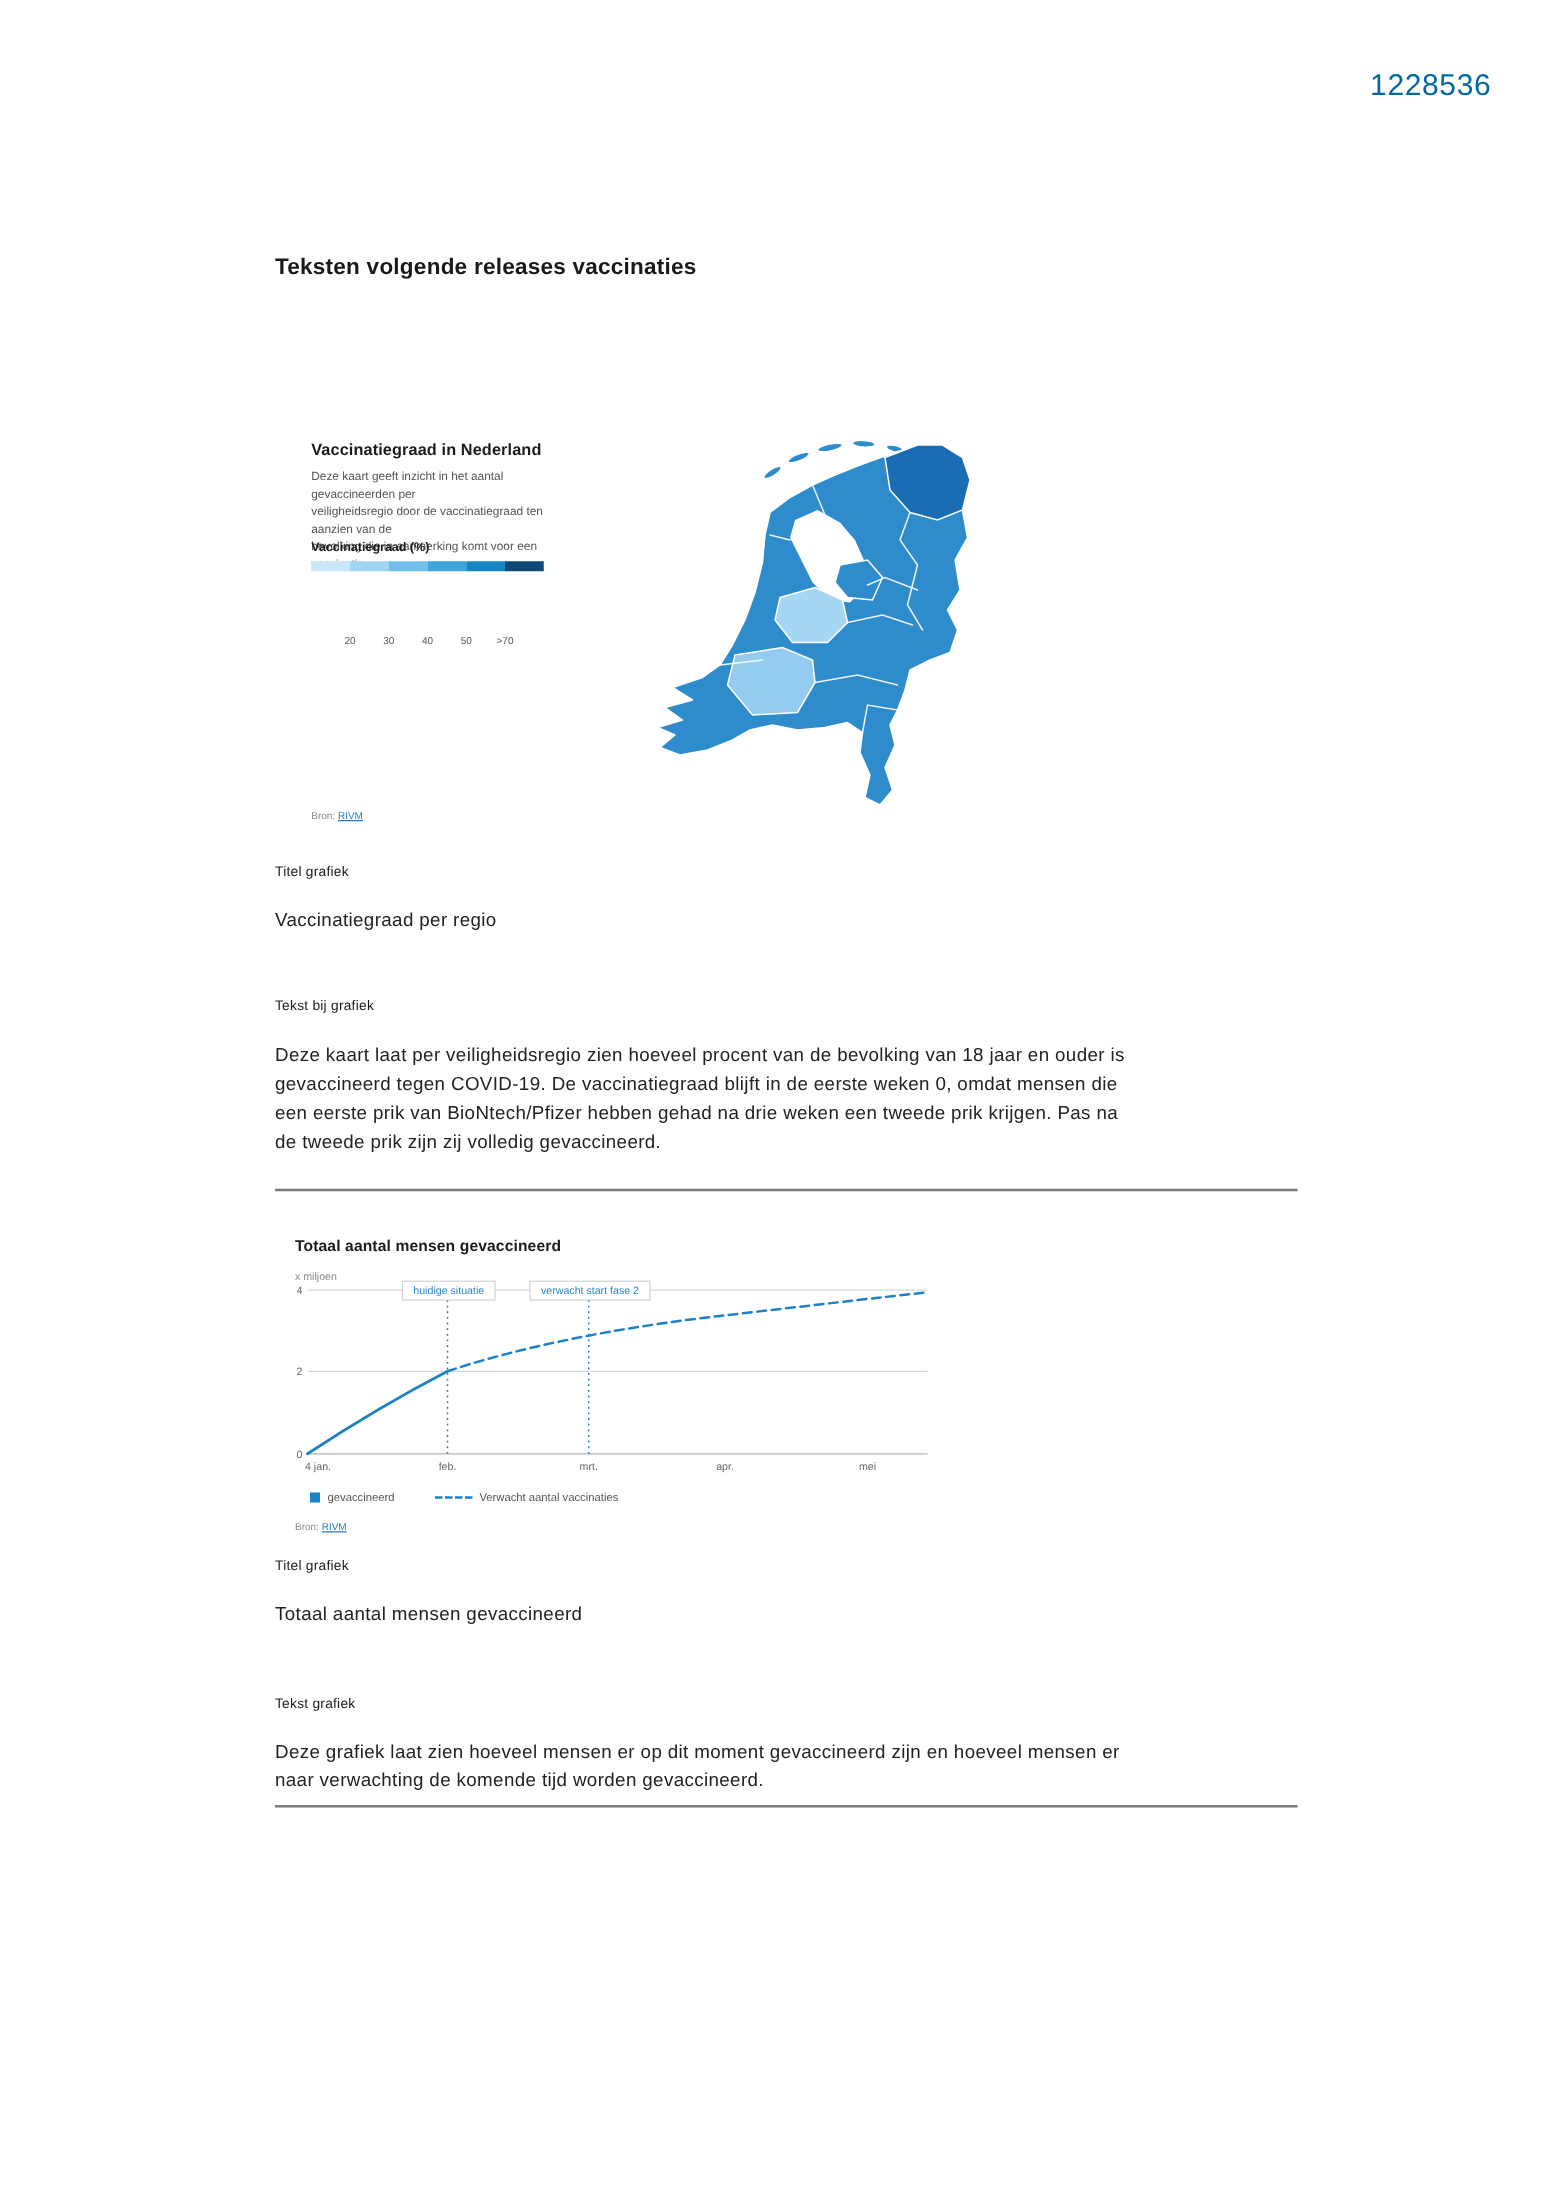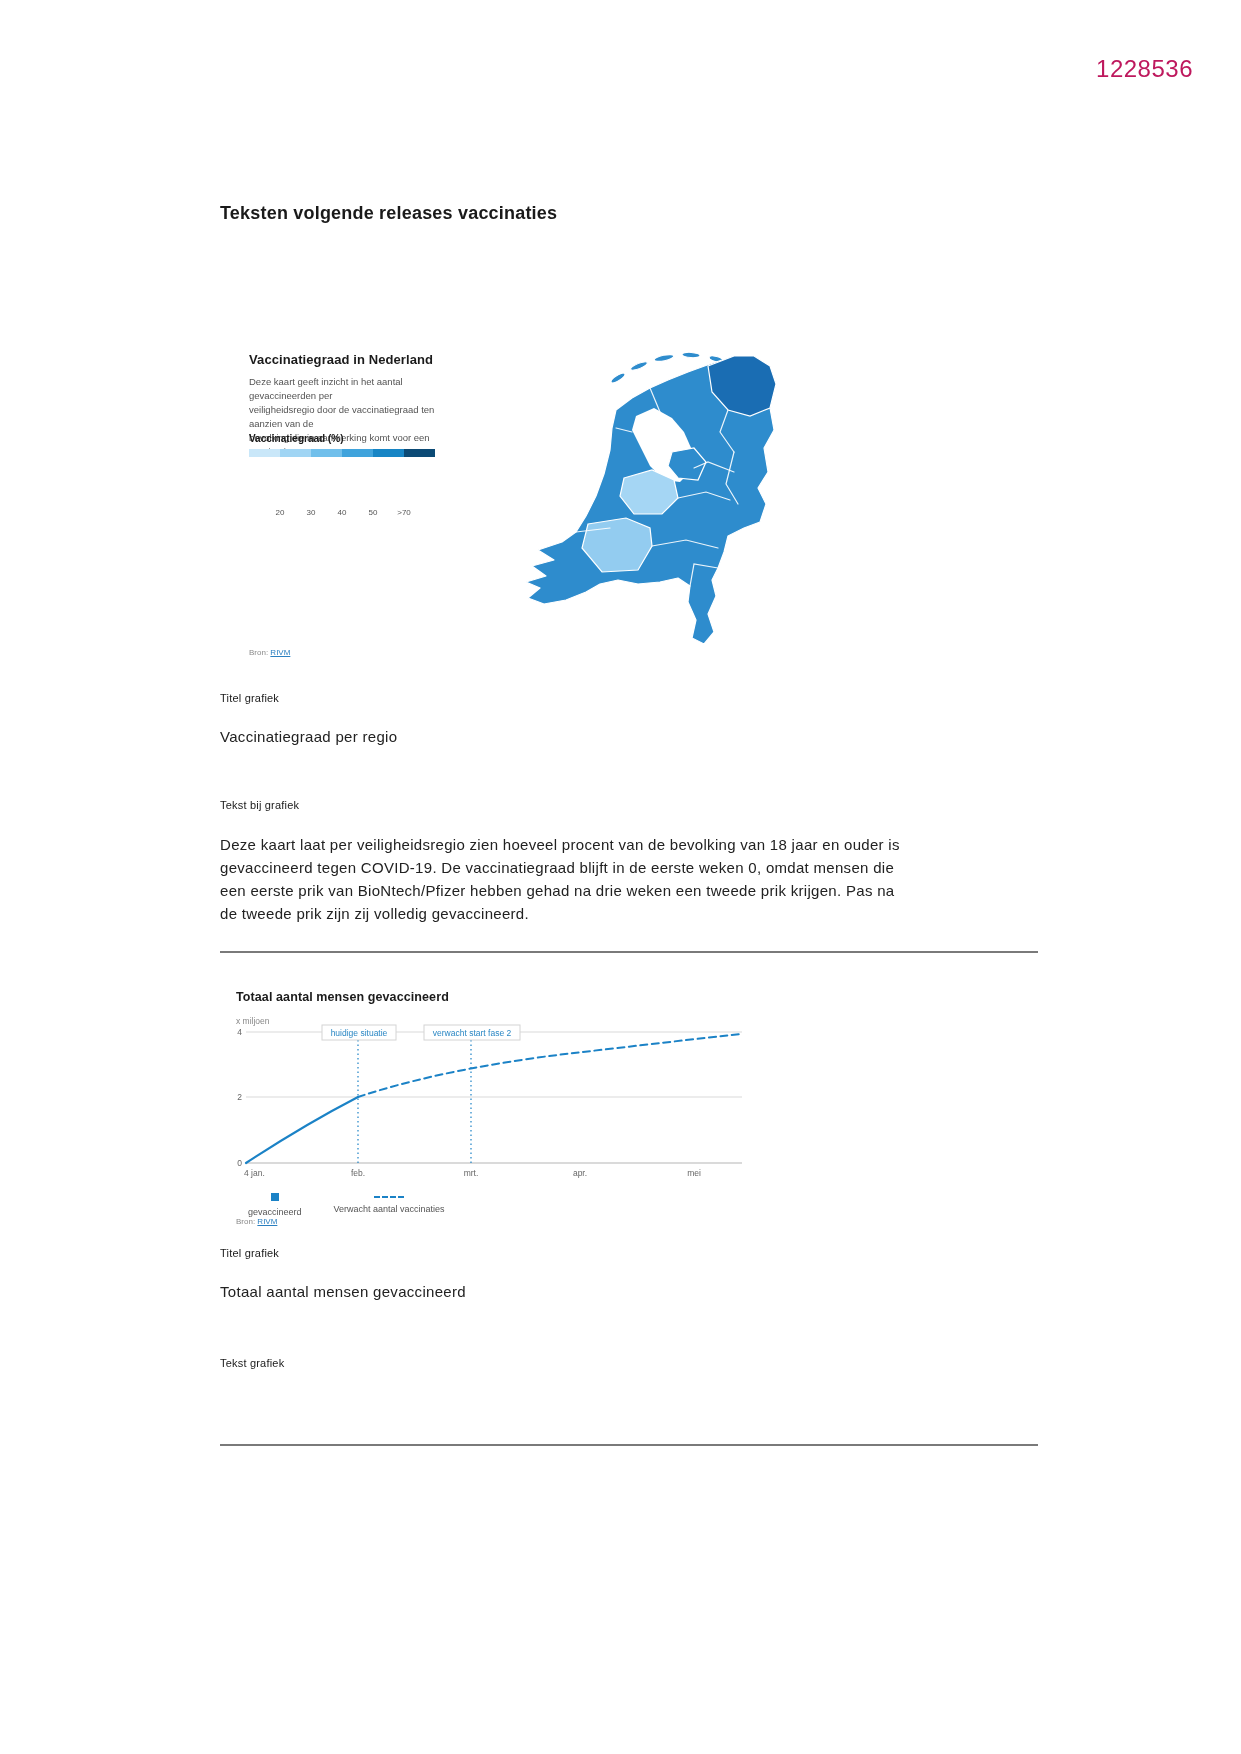--- a/index.html
+++ b/index.html
@@ -2,42 +2,42 @@
 <html><head>
 <meta charset="utf-8">
 <style>
   * { margin:0; padding:0; box-sizing:border-box; }
   body { background:#e8e8e8; font-family:"Liberation Sans", sans-serif; }
   .page {
     position:relative; width:1241px; height:1754px; background:#ffffff;
     margin:0 auto; overflow:hidden; color:#1a1a1a;
   }
   .abs { position:absolute; }
-  .page-number { font-size:24px; color:#be185d; letter-spacing:.5px; }
+  .page-number { font-size:24px; color:#0369a1; letter-spacing:.5px; }
   .doc-title { font-size:18px; font-weight:bold; letter-spacing:.2px; }
   .sec-heading { font-size:11px; font-weight:normal; letter-spacing:.2px; }
   .sec-body { font-size:15px; line-height:23px; letter-spacing:.3px; white-space:pre-line; color:#222; }
   .divider { height:2px; background:#7a7a7a; }
 
   
   .fig-title { font-size:13px; font-weight:bold; color:#1b1b1b; letter-spacing:.1px; }
   .map-desc { font-size:9.5px; line-height:14px; color:#545454; white-space:pre-line; width:205px; }
   .legend-title { font-size:10px; font-weight:bold; color:#1b1b1b; }
   .legend-bar { display:flex; width:186px; height:8px; }
   .legend-bar div { flex:1 1 0; }
   .legend-ticks { position:relative; width:200px; height:12px; }
   .legend-ticks span { position:absolute; width:26px; text-align:center; font-size:8px; color:#555;margin-top:48px; }
   .source-line { font-size:8px; color:#8a8a8a; }
   .source-line a { color:#2a7fc0; text-decoration:underline; cursor:pointer; }
 
   
   .chart-legend { display:flex; align-items:center; gap:8px; font-size:9px; color:#555; }
   .legend-square { width:8px; height:8px; display:inline-block; }
   .legend-dash { width:30px; height:0; border-top:2px dashed #1b82c6; display:inline-block; }
-  .chart-legend .item { display:flex; align-items:center; gap:6px; margin-right:24px;flex-direction:column; }
+  .chart-legend .item { display:flex; align-items:center; gap:6px; margin-right:24px; }
   svg text { font-family:"Liberation Sans", sans-serif; }
 </style>
 </head>
 <body>
 
 <div class="page">
 
   <div class="abs page-number" style="top:55px; right:48px;">1228536</div>
 
   <h1 class="abs doc-title" style="left:220px; top:203px;">Teksten volgende releases vaccinaties</h1>
@@ -180,16 +180,18 @@
     <div class="abs source-line" style="left:2px; top:232px;">
       <span>Bron:</span>
       <a>RIVM</a>
     </div>
   </div>
 
   <h2 class="abs sec-heading" style="left:220px; top:1247px;">Titel grafiek</h2>
   <div class="abs sec-body" style="left:220px; top:1280px; width:840px;">Totaal aantal mensen gevaccineerd</div>
 
   <h2 class="abs sec-heading" style="left:220px; top:1357px;">Tekst grafiek</h2>
+  <div class="abs sec-body" style="left:220px; top:1390px; width:840px;">Deze grafiek laat zien hoeveel mensen er op dit moment gevaccineerd zijn en hoeveel mensen er
+naar verwachting de komende tijd worden gevaccineerd.</div>
 
   <div class="abs divider" style="left:220px; top:1444px; width:818px;"></div>
 
 </div>
 
 </body></html>

